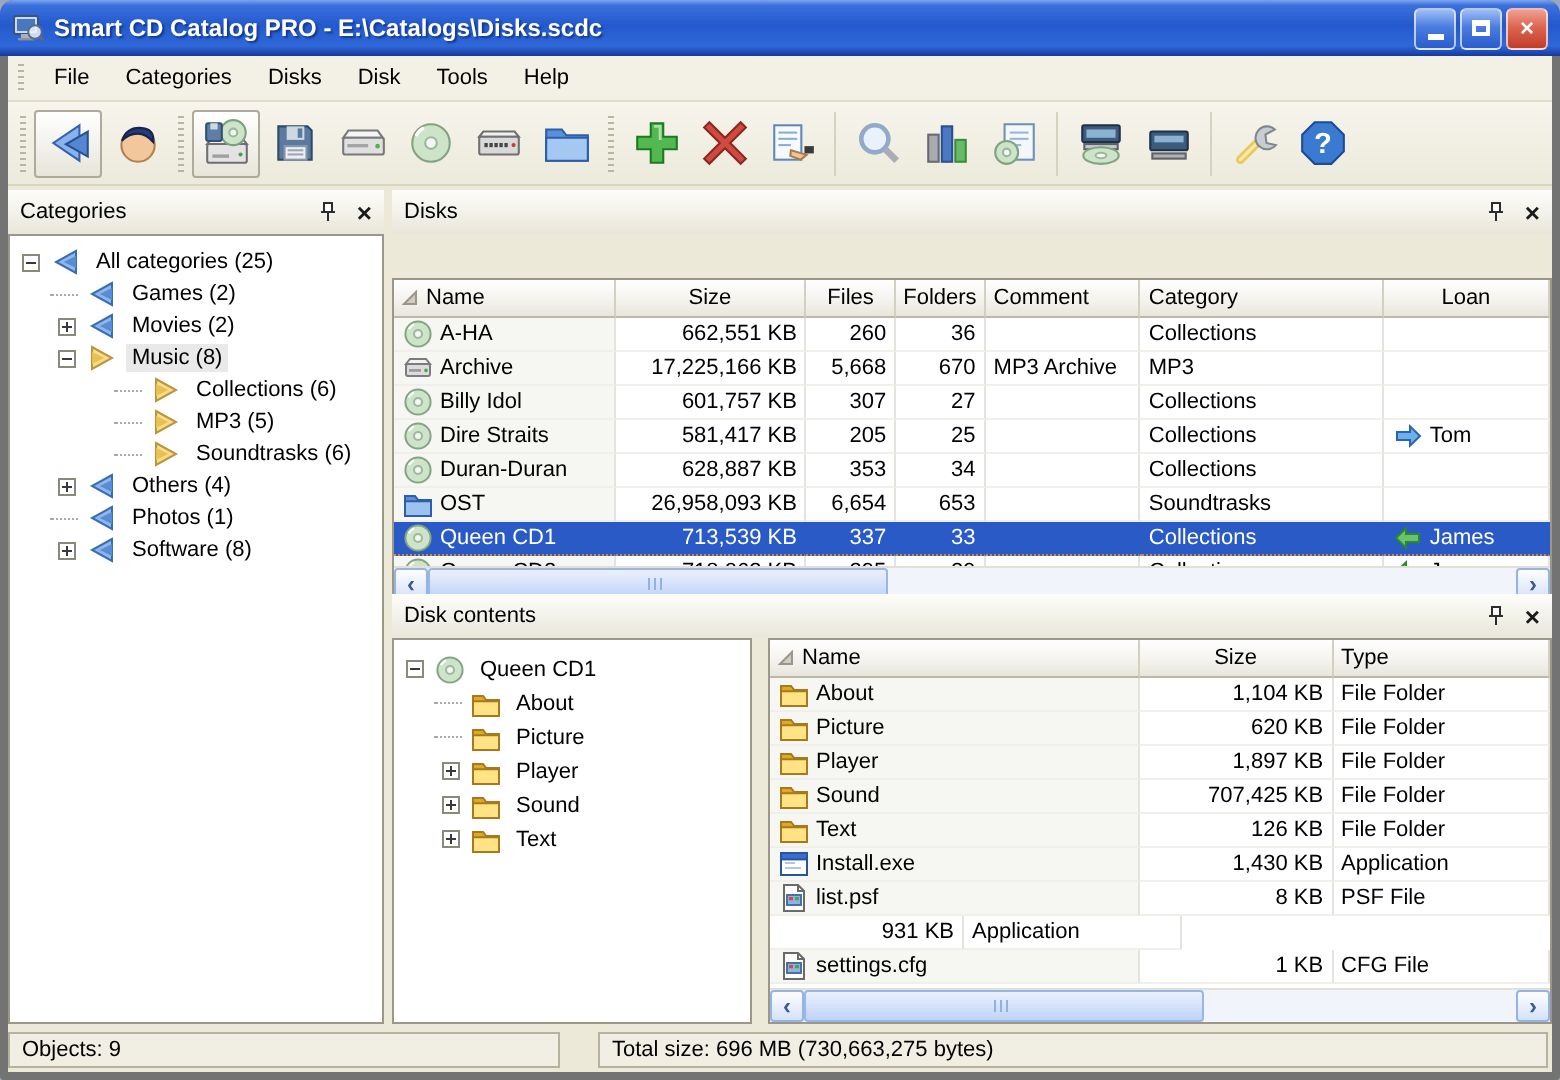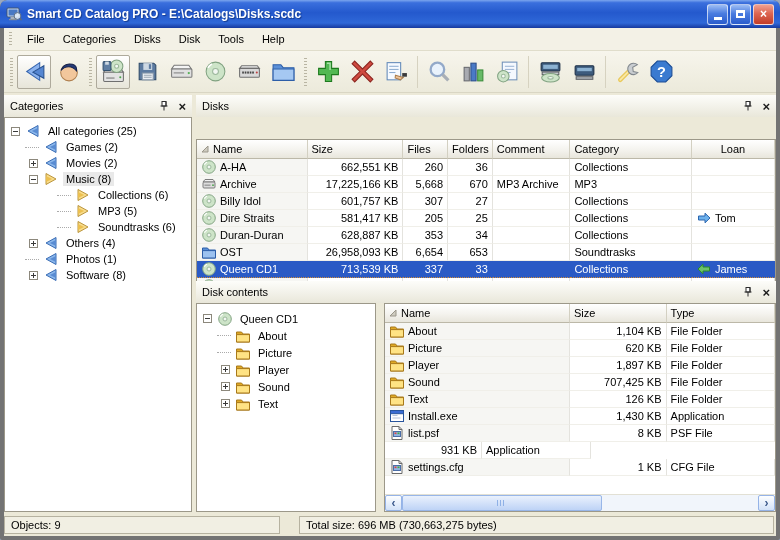--- a/index.html
+++ b/index.html
@@ -32,38 +32,38 @@
   .main{position:absolute;left:0;top:65px;right:0;bottom:22px;}
   .panel{position:absolute;}
   .phead{height:22px;display:flex;align-items:center;padding:0 6px;background:linear-gradient(180deg,#fdfdfa,#e9e7da);}
   .phead .ptitle{flex:1;}
   .phicons{display:flex;align-items:center;gap:8px;}
   .phicons svg{width:12px;height:12px;}
   .phx{font-size:13px;font-weight:bold;line-height:1;color:#1a1a1a;}
   .pbody{position:absolute;left:0;right:0;top:22px;bottom:0;background:#fff;border:1px solid #9c9889;overflow:hidden;}
   .cat-panel{left:0;top:2px;width:188px;bottom:2px;}
   .disks-panel{left:192px;top:2px;width:580px;height:200px;}
-  .contents-panel{left:192px;top:188px;width:580px;bottom:2px;}
+  .contents-panel{left:192px;top:204px;width:580px;bottom:2px;}
   
   .tnode{display:flex;align-items:center;height:16px;white-space:nowrap;}
   .tnode .ic16{width:16px;height:16px;margin-right:4px;flex:none;}
   .lvl0{padding-left:6px;} .lvl1{padding-left:24px;} .lvl2{padding-left:56px;}
   .expander{width:9px;height:9px;flex:none;position:relative;margin-right:5px;}
   .expander.plus,.expander.minus{border:1px solid #8c887c;background:#fff;}
   .expander.plus::before,.expander.minus::before{content:"";position:absolute;left:1px;right:1px;top:3px;height:1px;background:#3a3a3a;}
   .expander.plus::after{content:"";position:absolute;top:1px;bottom:1px;left:3px;width:1px;background:#3a3a3a;}
   .expander.none::before{content:"";position:absolute;left:-4px;right:-1px;top:4px;border-top:1px dotted #aaa;}
   .tlabel{padding:1px 3px;}
   .tlabel.hilite{background:#e9e9e9;}
   .dc-tree .tnode{height:17px;}
   
   .grid{position:relative;}
   .gh{display:flex;height:19px;}
   .gh .hc{background:linear-gradient(180deg,#ffffff,#f4f3ee 55%,#e8e6dc);border-right:1px solid #d3d0c2;border-bottom:1px solid #bcb8a8;display:flex;align-items:center;padding:0 4px;overflow:hidden;white-space:nowrap;}
-  .hc.r{justify-content:flex-start;} .hc.c{justify-content:center;}
+  .hc.r{justify-content:center;} .hc.c{justify-content:center;}
   .sortg{width:8px;height:8px;margin-right:4px;flex:none;}
   .grow{display:flex;height:17px;}
   .grow .gc{border-right:1px solid #e4e3de;border-bottom:1px solid #f0efe9;display:flex;align-items:center;padding:0 4px;overflow:hidden;white-space:nowrap;}
   .gc.shade{background:#f6f6f3;}
   .gc.r{justify-content:flex-end;} 
   .gc .ic16{width:16px;height:16px;margin-right:3px;flex:none;}
   .grow.sel .gc{background:#2a5ac5;color:#fff;border-right-color:#2a5ac5;border-bottom:1px dotted #cf8a3a;}
   
   .dk-name{width:120px;} .dk-size{width:104px;} .dk-files{width:48px;} .dk-fold{width:48px;}
   .dk-comm{width:84px;} .dk-cat{width:132px;} .dk-loan{width:90px;}

